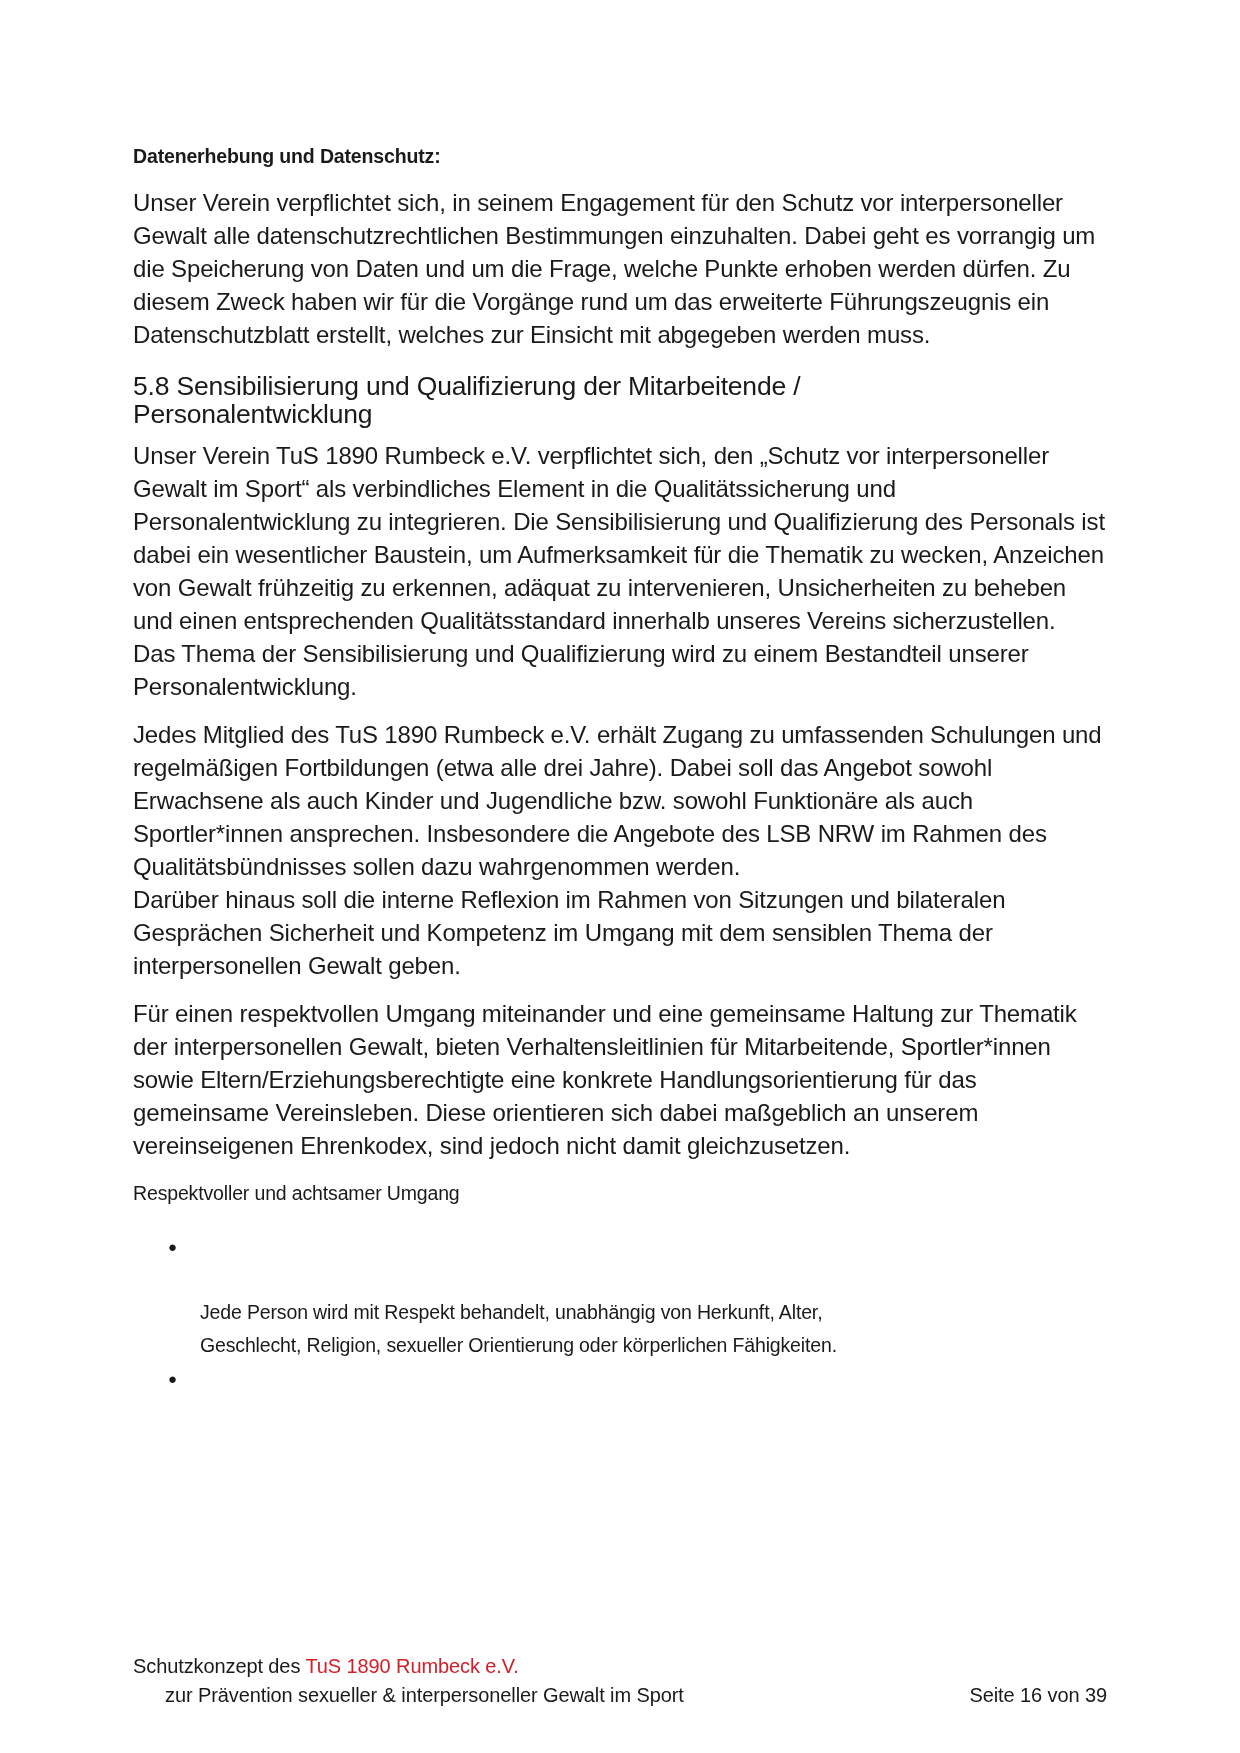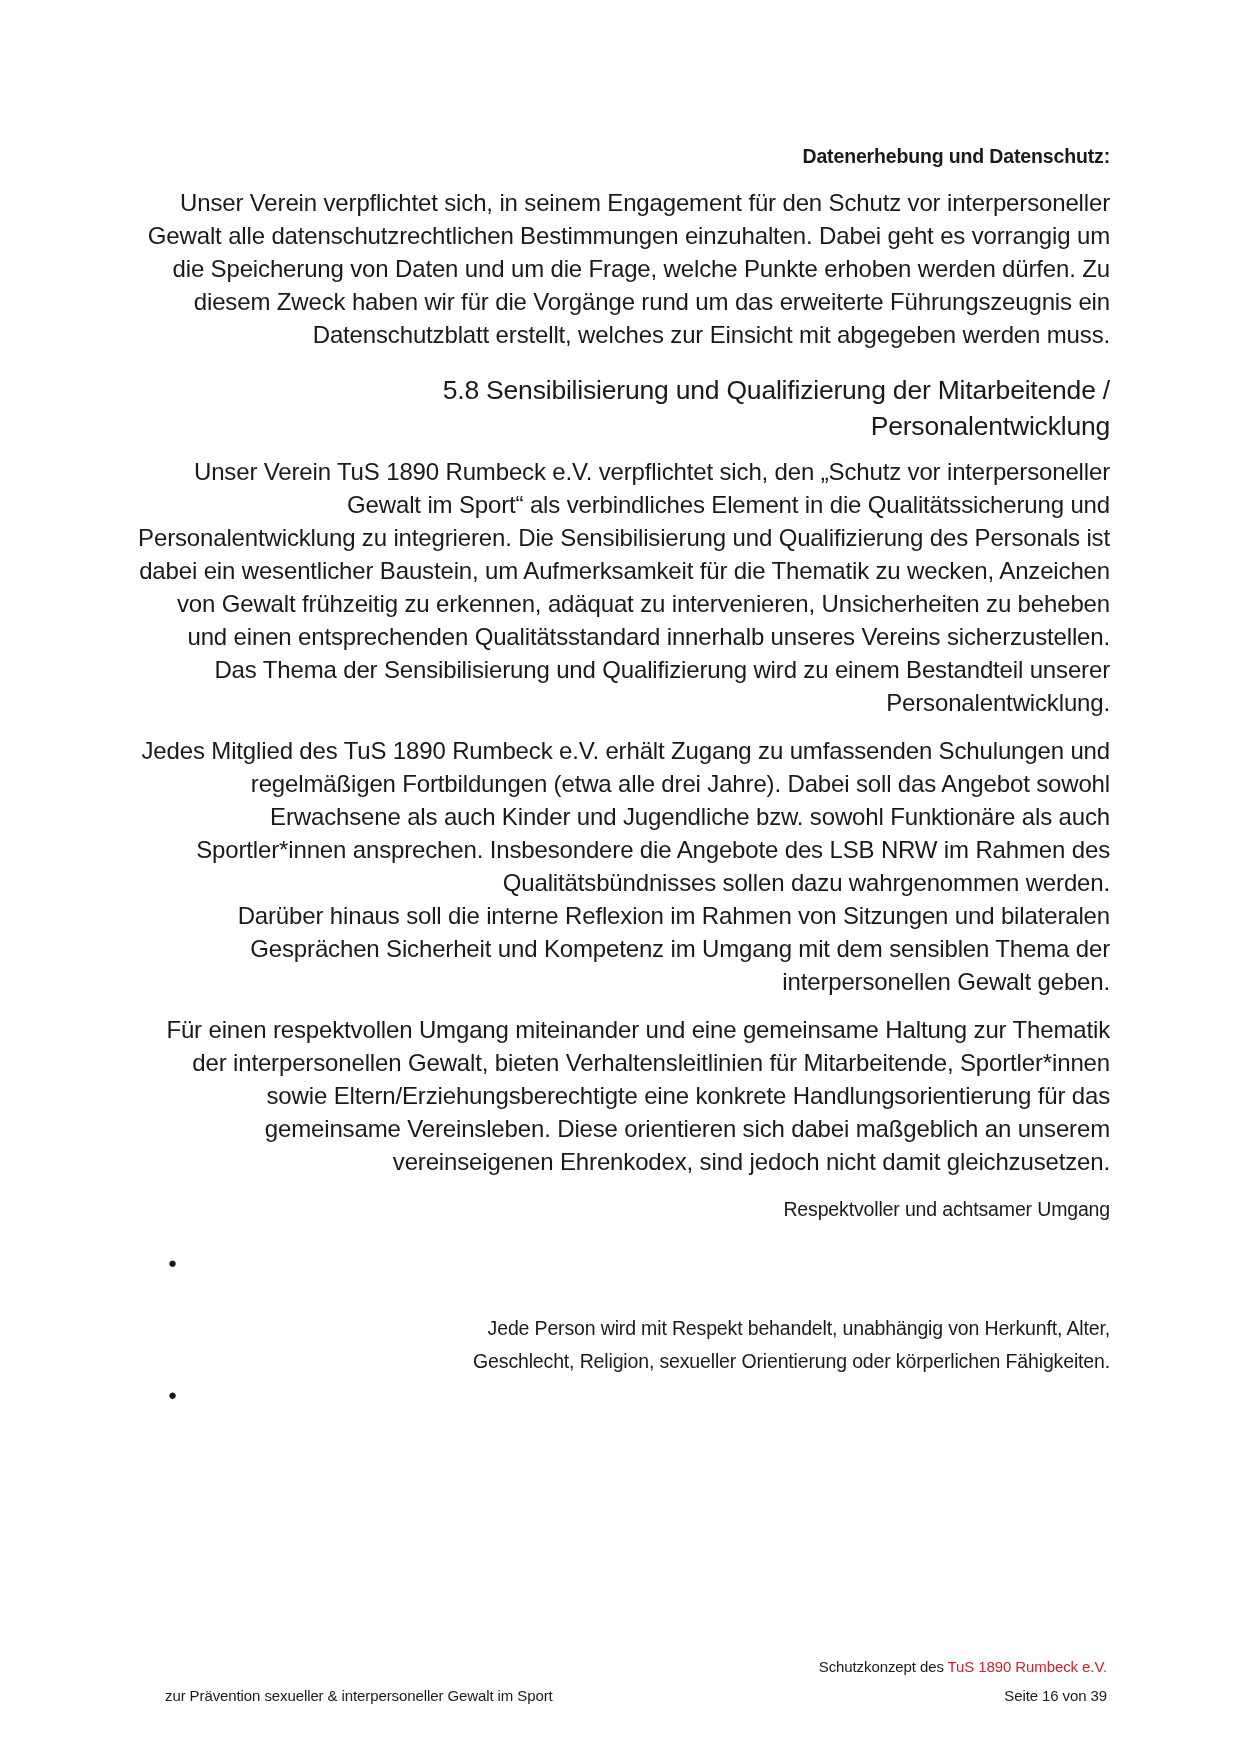--- a/index.html
+++ b/index.html
@@ -33,21 +33,21 @@
   .para {
     font-size: 24px;
     font-weight: normal;
     line-height: 33px;
     margin: 0 0 15px 0;
     white-space: pre-line;
   }
   h2.section-heading {
     font-size: 26.5px;
     font-weight: 400;
-    line-height: 36px;
+    line-height: 28px;
     margin: 21px 0 11px 0;
     white-space: pre-line;
     letter-spacing: -0.2px;
   }
   .sub-bold {
     font-size: 19.5px;
     font-weight: normal;
     line-height: 33px;
     margin: 12px 0 20px 0;
   }
@@ -66,37 +66,37 @@
   ul.bullet-list li .bullet {
     position: absolute;
     left: 0;
     top: 0;
     font-size: 15px;
     line-height: 33px;
   }
   .footer {
     margin-top: auto;
     padding: 0 133px 43px 133px;
-    font-size: 15px;
+    font-size: 20px;
     line-height: 29px;
     letter-spacing: -0.1px;
   }
   .footer-line1 { white-space: nowrap; }
   .footer-red { color: var(--accent, #d0202a); }
   .footer-line2 {
     display: flex;
     justify-content: space-between;
     align-items: baseline;
     margin-left: 32px;
   }
 </style>
 </head>
 <body>
 
-<div class="page" style="color: rgb(26, 26, 26); text-align: right;">
+<div class="page" style="color: rgb(26, 26, 26);">
   <div class="content">
 
     <p class="bold-head">Datenerhebung und Datenschutz:</p>
 
     <p class="para">Unser Verein verpflichtet sich, in seinem Engagement für den Schutz vor interpersoneller
 Gewalt alle datenschutzrechtlichen Bestimmungen einzuhalten. Dabei geht es vorrangig um
 die Speicherung von Daten und um die Frage, welche Punkte erhoben werden dürfen. Zu
 diesem Zweck haben wir für die Vorgänge rund um das erweiterte Führungszeugnis ein
 Datenschutzblatt erstellt, welches zur Einsicht mit abgegeben werden muss.</p>
 

